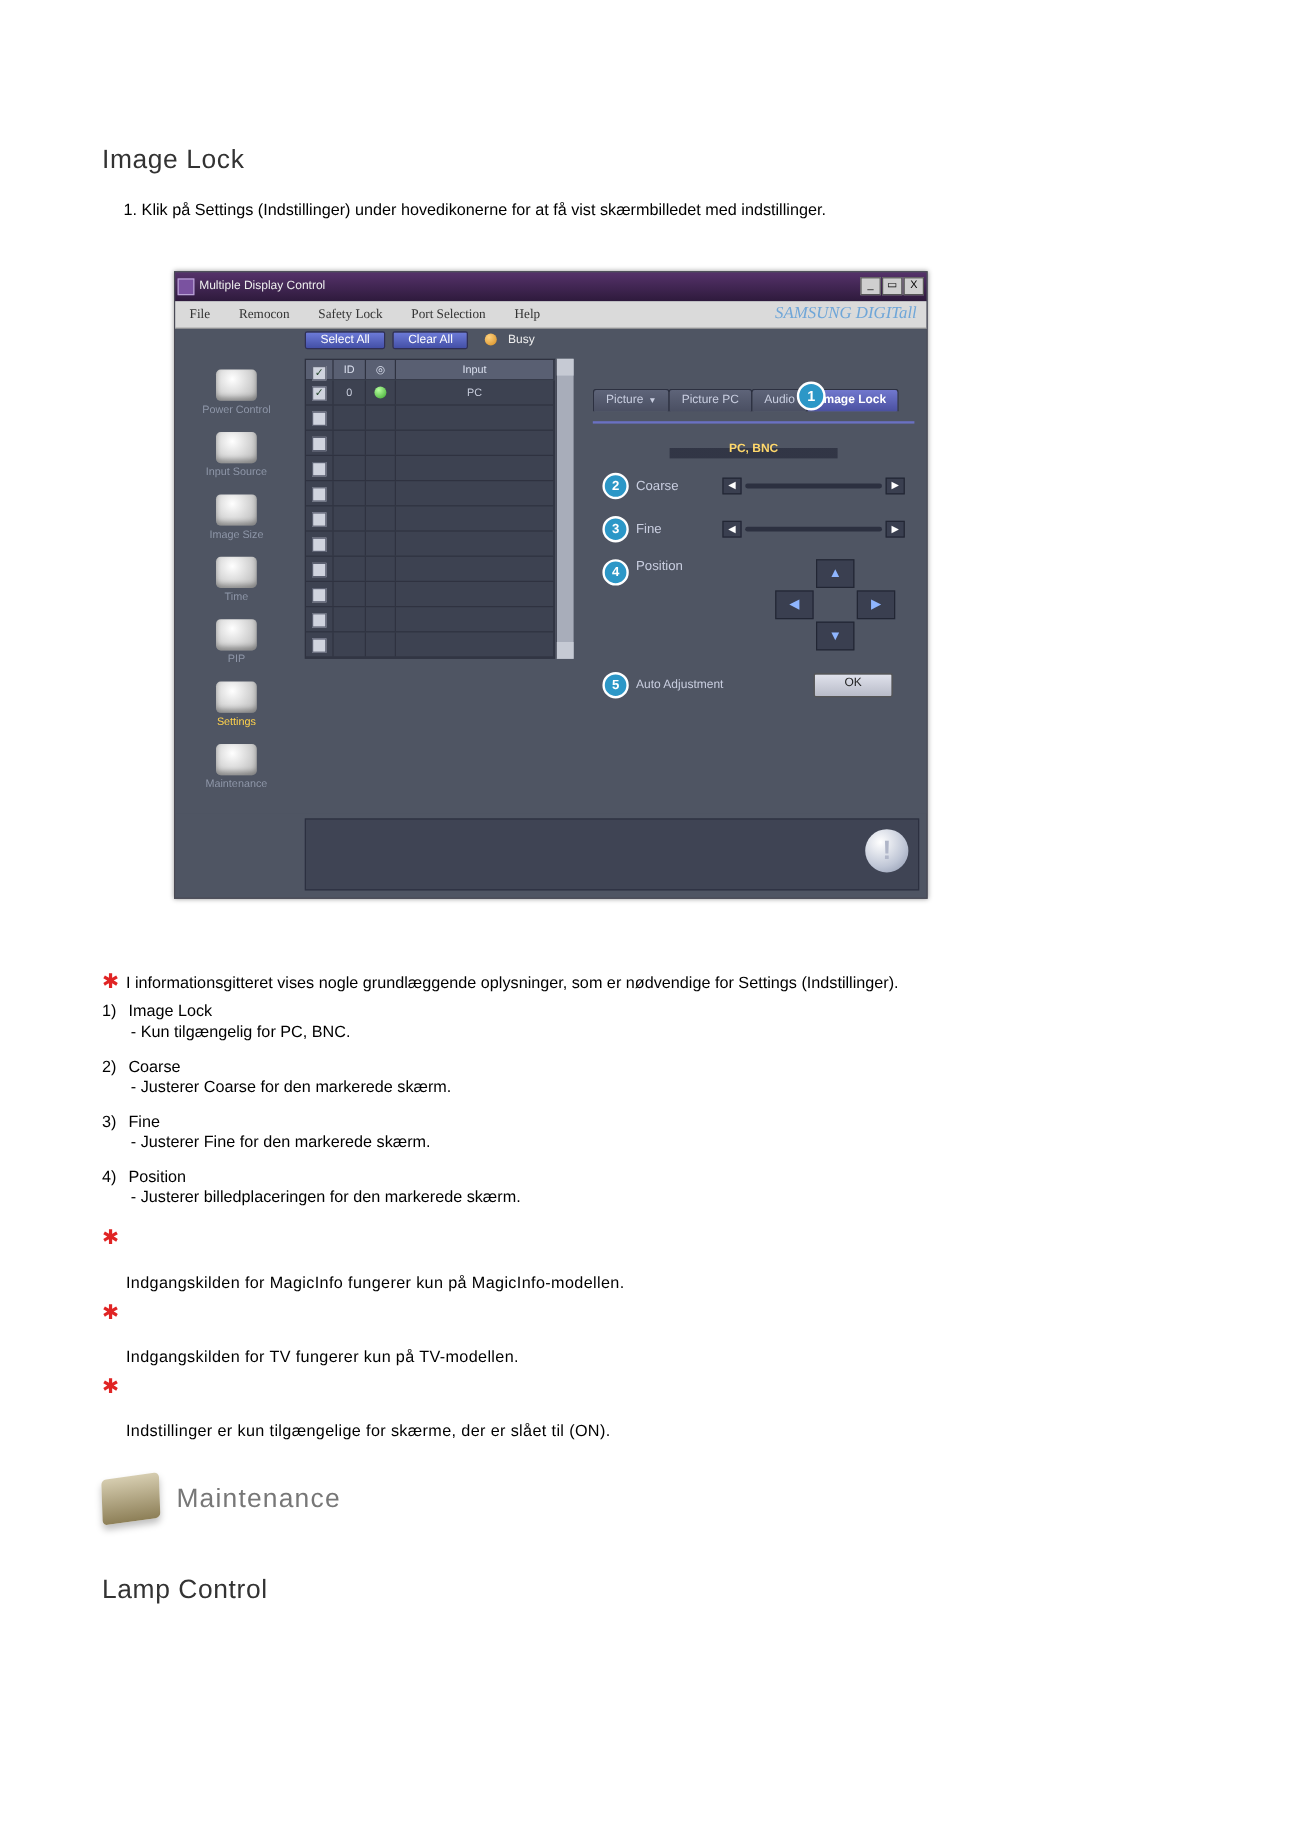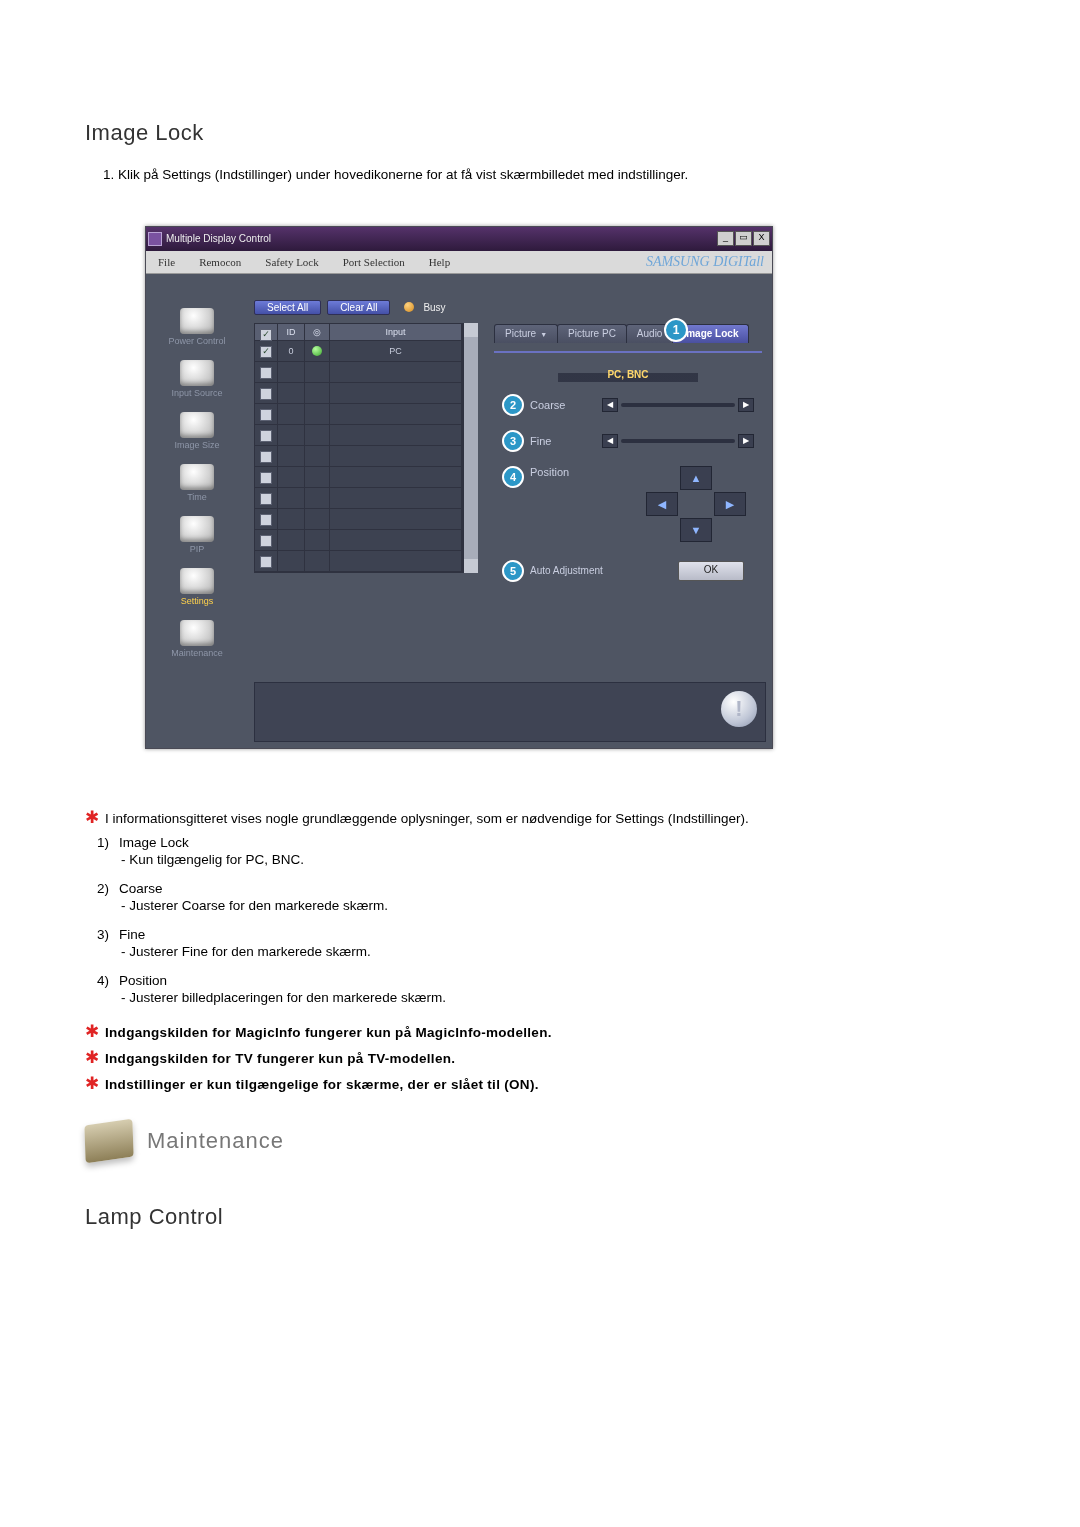--- a/index.html
+++ b/index.html
@@ -110,21 +110,21 @@
   .sicon-src   { background: linear-gradient(#eee,#cfcfcf); }
   .sicon-size  { background: linear-gradient(#dee8ef,#9db2c2); }
   .sicon-time  { background: radial-gradient(circle,#eee,#777); border-radius:50%; width:28px;height:28px;}
   .sicon-pip   { background: linear-gradient(#ffd27f,#c98c2d); }
   .sicon-set   { background: radial-gradient(circle,#c5ecf2,#4f8f9a); border-radius:50%; width:28px;height:28px;}
   .sicon-maint { background: linear-gradient(#d8d0b8,#8a7d5a); }
 
   
   .mdc-center {
     width: 224px;
-    padding: 26px 6px 0 6px;
+    padding: 2px 6px 0 6px;
   }
   .center-toolbar {
     display: flex;
     align-items: center;
     gap: 6px;
     margin-bottom: 8px;
     font-size: 10px;
     color: #eee;
   }
   .btn-pill {
@@ -368,23 +368,23 @@
     margin: 0 0 6px 0;
     line-height: 1.5;
   }
   .star {
     color: #e02424;
     font-size: 17px;
     line-height: 17px;
     width: 20px;
     flex: none;
   }
-  .star-strong { font-weight: bold; letter-spacing: 0.3px; }
+  .star-strong { font-weight: normal; letter-spacing: 0.3px; margin-top: 36px; }
   .numlist { list-style:none; padding:0; margin: 4px 0 18px 0; font-size:13.5px; }
-  .numlist > li { margin: 0 0 14px 12px; }
+  .numlist > li { margin: 0 0 14px 0; }
   .numlist .item-num { display:inline-block; width: 22px; }
   .numlist .item-title {}
   .numlist .subline {
     display:block;
     margin: 2px 0 0 24px;
   }
 
   .maint-head {
     display: flex;
     align-items: center;

